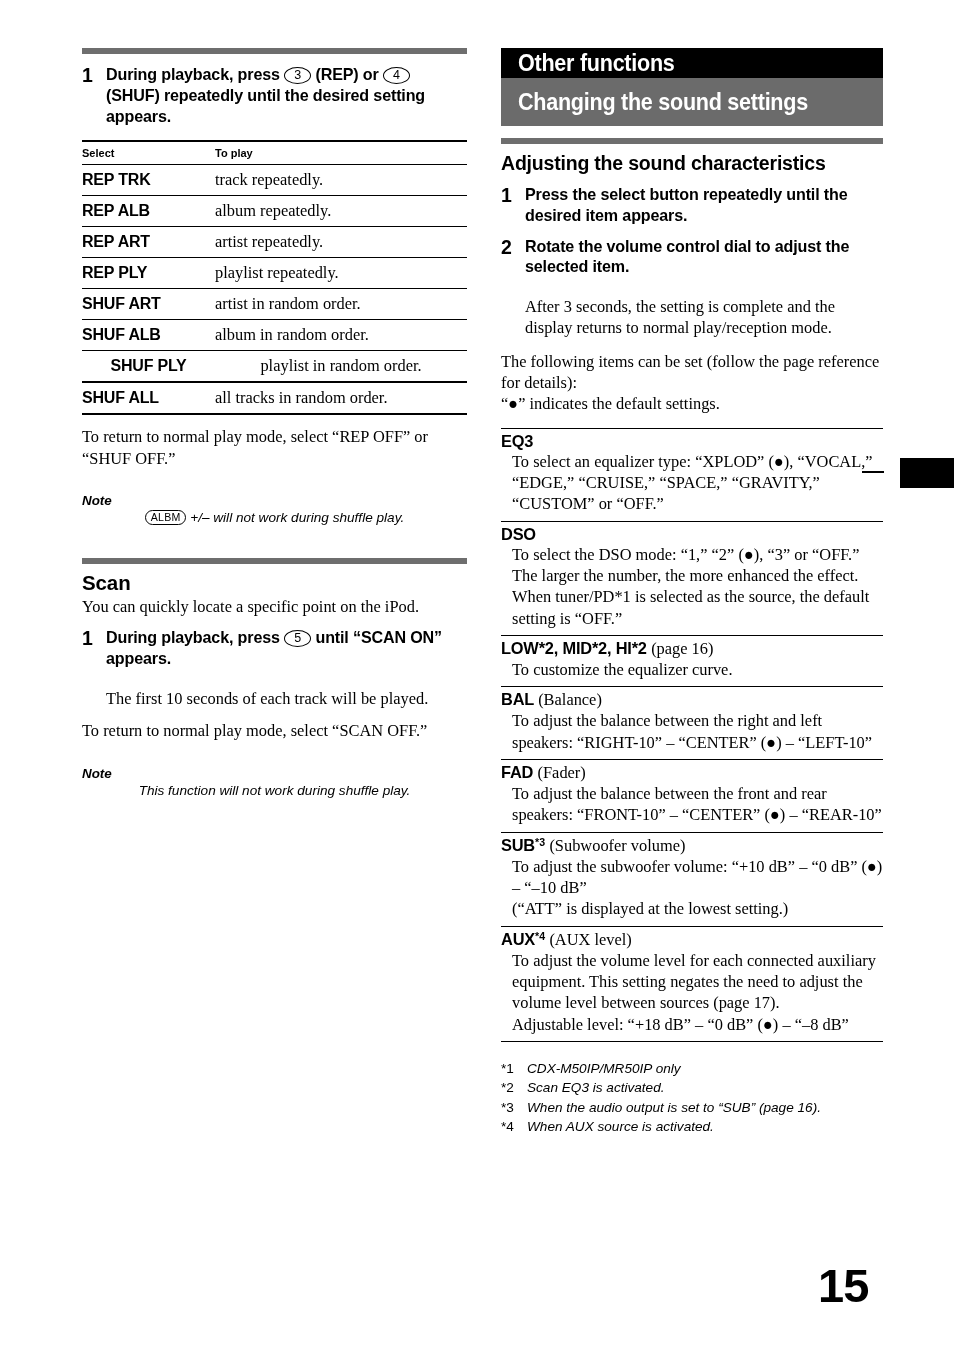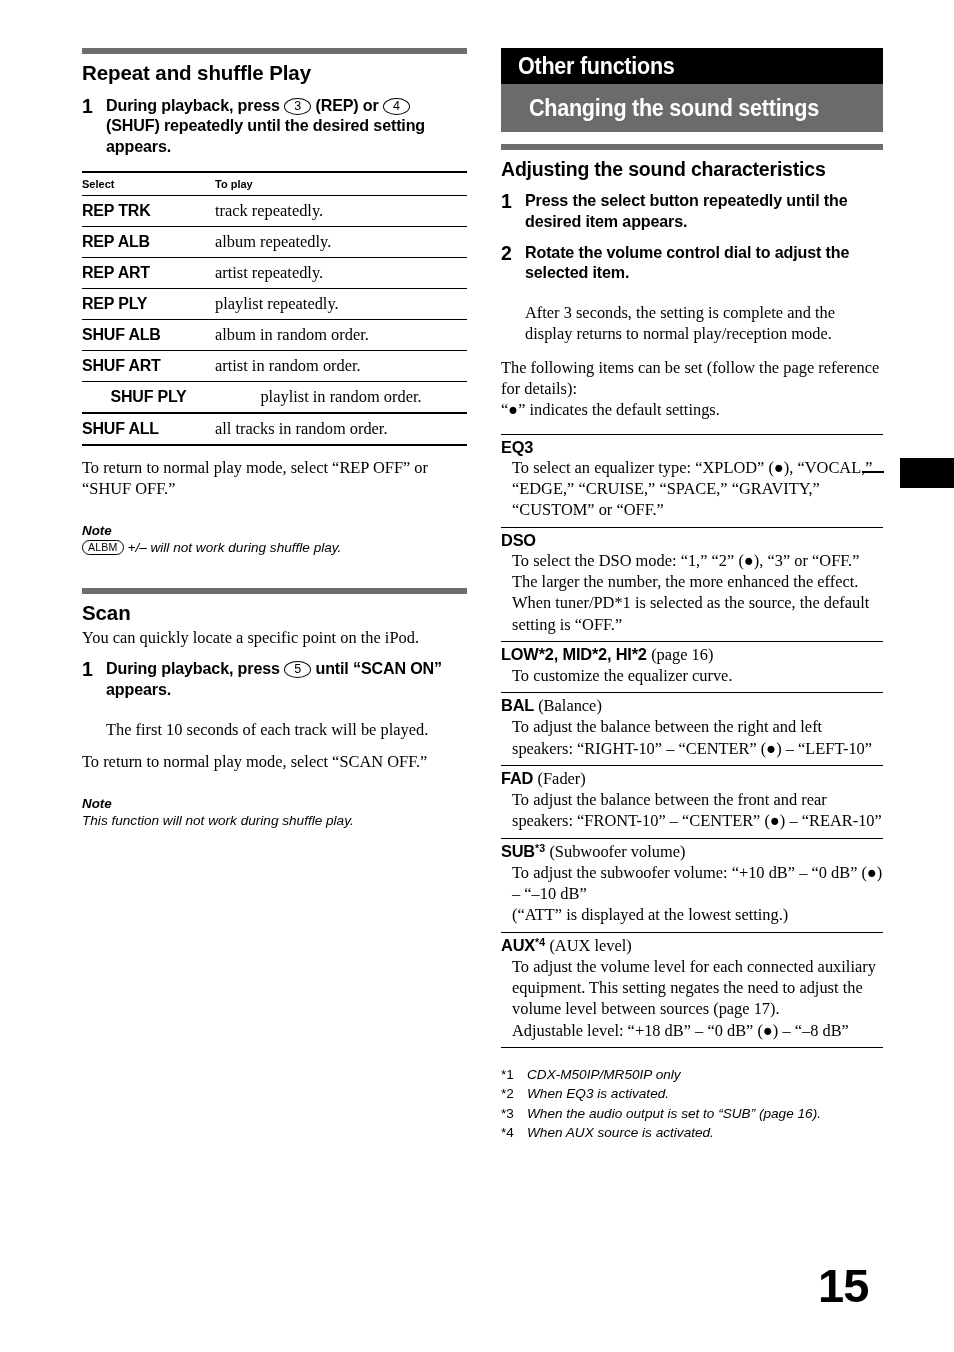--- a/index.html
+++ b/index.html
@@ -111,20 +111,21 @@
     font-style: italic;
     font-size: 13.4px;
     margin-top: 24px;
   }
   .note-text {
     font-family: "Liberation Sans", sans-serif;
     font-style: italic;
     font-size: 13.6px;
     line-height: 1.3;
     margin-top: 1px;
+    text-align: center;
   }
   .badge {
     display: inline-block;
     border: 1.2px solid #000;
     border-radius: 9px;
     font-family: "Liberation Sans", sans-serif;
     font-style: normal;
     font-weight: normal;
     font-size: 10.6px;
     line-height: 13px;
@@ -175,33 +176,33 @@
   }
   td.c-play {
     font-family: "Liberation Serif", serif;
     font-size: 16.4px;
   }
 
   
   .banner-black {
     background: #000000;
     color: #ffffff;
-    height: 36px;
+    height: 30px;
     display: flex;
     align-items: center;
     padding-left: 17px;
     box-sizing: border-box;
   }
   .banner-gray {
     background: #6b6b6b;
     color: #ffffff;
     height: 48px;
     display: flex;
     align-items: center;
-    padding-left: 28px;
+    padding-left: 17px;
     box-sizing: border-box;
   }
   .banner-text {
     font-family: "Liberation Sans", sans-serif;
     font-weight: bold;
     font-size: 24.5px;
     letter-spacing: -0.3px;
     transform: scaleX(0.88);
     transform-origin: left center;
   }
@@ -304,21 +305,20 @@
   }
 </style>
 </head>
 <body>
 
 <div class="page">
 
   <div class="col-left">
 
     <div class="sec-rule"></div>
-    <h2 class="sec-title">Repeat and shuffle Play</h2>
 
     <div class="step">
       <div class="step-num">1</div>
       <div class="step-body">
         <div class="step-head"><span>During playback, press</span>
           <span class="circ">3</span>
           <span>(REP) or</span>
           <span class="circ">4</span>
           <span>(SHUF) repeatedly until the desired setting appears.</span>
         </div>
@@ -343,26 +343,26 @@
         </tr>
         <tr>
           <td class="c-sel">REP ART</td>
           <td class="c-play">artist repeatedly.</td>
         </tr>
         <tr>
           <td class="c-sel">REP PLY</td>
           <td class="c-play">playlist repeatedly.</td>
         </tr>
         <tr>
+          <td class="c-sel">SHUF ART</td>
+          <td class="c-play">artist in random order.</td>
+        </tr>
+        <tr>
           <td class="c-sel">SHUF ALB</td>
           <td class="c-play">album in random order.</td>
-        </tr>
-        <tr>
-          <td class="c-sel">SHUF ART</td>
-          <td class="c-play">artist in random order.</td>
         </tr>
         <tr>
           <td class="c-sel">SHUF PLY</td>
           <td class="c-play">playlist in random order.</td>
         </tr>
         <tr>
           <td class="c-sel">SHUF ALL</td>
           <td class="c-play">all tracks in random order.</td>
         </tr>
       </tbody>
@@ -478,21 +478,21 @@
 
     </div>
 
     <div class="footnotes">
       <div class="fn-row">
         <span class="fn-mark">*1</span>
         <span>CDX-M50IP/MR50IP only</span>
       </div>
       <div class="fn-row">
         <span class="fn-mark">*2</span>
-        <span>When EQ3 is activated.</span>
+        <span>Scan EQ3 is activated.</span>
       </div>
       <div class="fn-row">
         <span class="fn-mark">*3</span>
         <span>When the audio output is set to “SUB” (page 16).</span>
       </div>
       <div class="fn-row">
         <span class="fn-mark">*4</span>
         <span>When AUX source is activated.</span>
       </div>
     </div>

